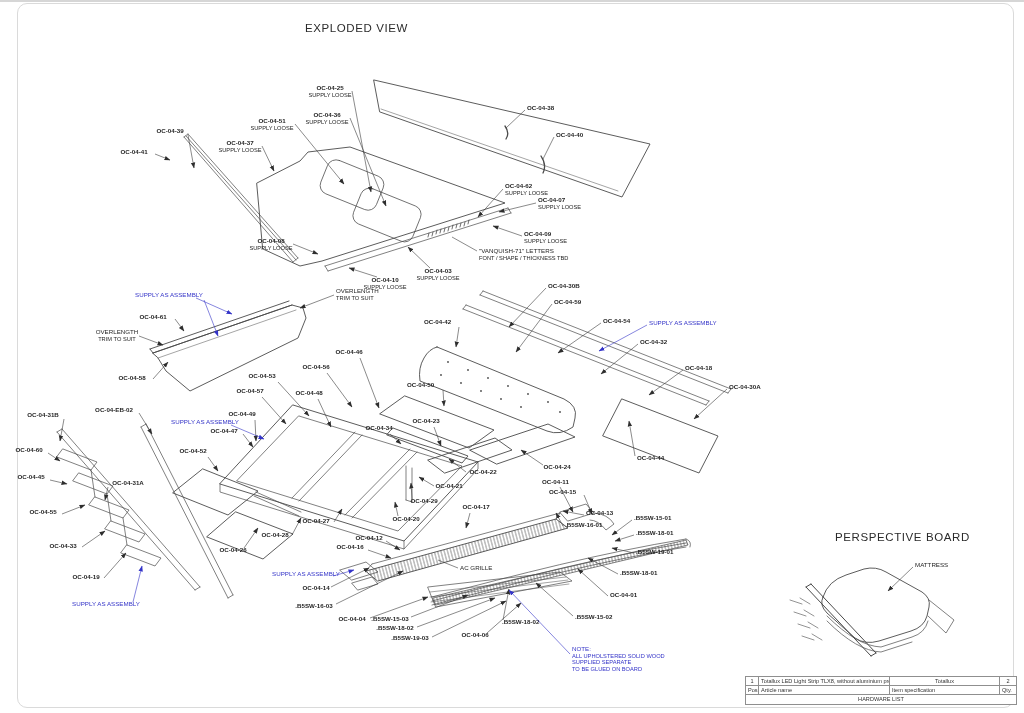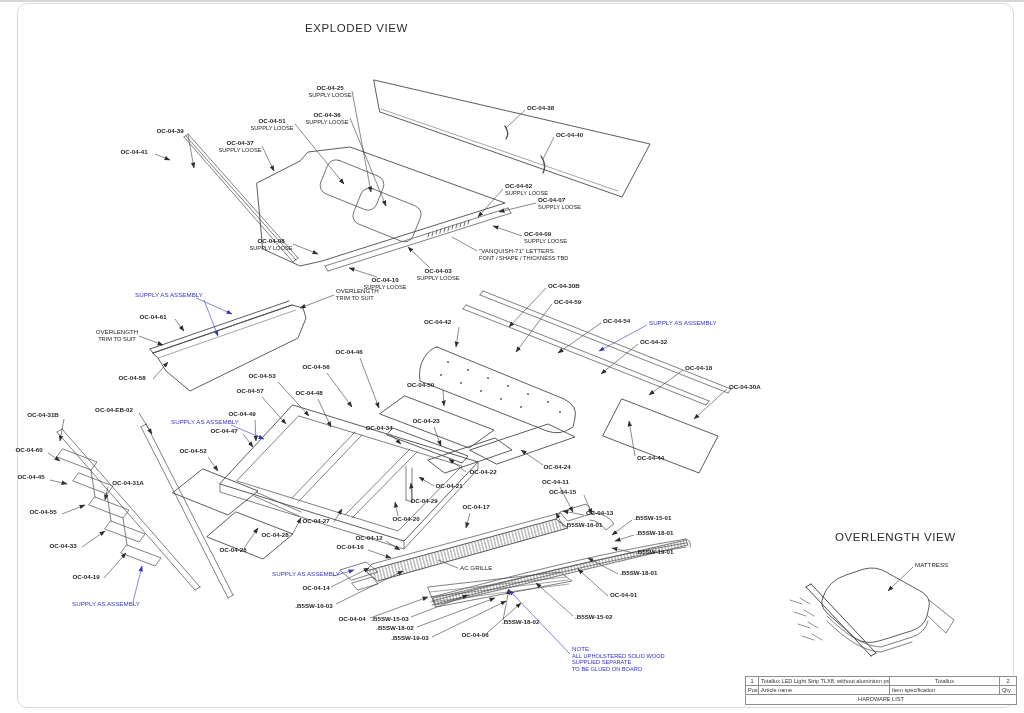--- a/index.html
+++ b/index.html
@@ -32,21 +32,21 @@
   #hw-table .title-row{height:9px;text-align:center;line-height:9px;}
 </style>
 </head>
 <body>
 
 <div id="stage">
   <div id="top-edge"></div>
   <div id="sheet-frame"></div>
 
   <div id="exploded-title" class="view-title">EXPLODED VIEW</div>
-  <div id="perspective-title" class="view-title">OVERLENGTH VIEW</div>
+  <div id="perspective-title" class="view-title">PERSPECTIVE BOARD</div>
 
   <svg id="art" width="1024" height="713" viewBox="0 0 1024 713">
     <defs>
       <marker id="aa" markerWidth="6" markerHeight="6" refX="5.5" refY="3" orient="auto" markerUnits="userSpaceOnUse">
         <path d="M0,0.8 L6,3 L0,5.2 Z" fill="#2e2e2e"></path>
       </marker>
       <marker id="ab" markerWidth="6" markerHeight="6" refX="5.5" refY="3" orient="auto" markerUnits="userSpaceOnUse">
         <path d="M0,0.8 L6,3 L0,5.2 Z" fill="#3434c8"></path>
       </marker>
       <pattern id="grille" width="3.2" height="16" patternUnits="userSpaceOnUse" patternTransform="rotate(-15)">

